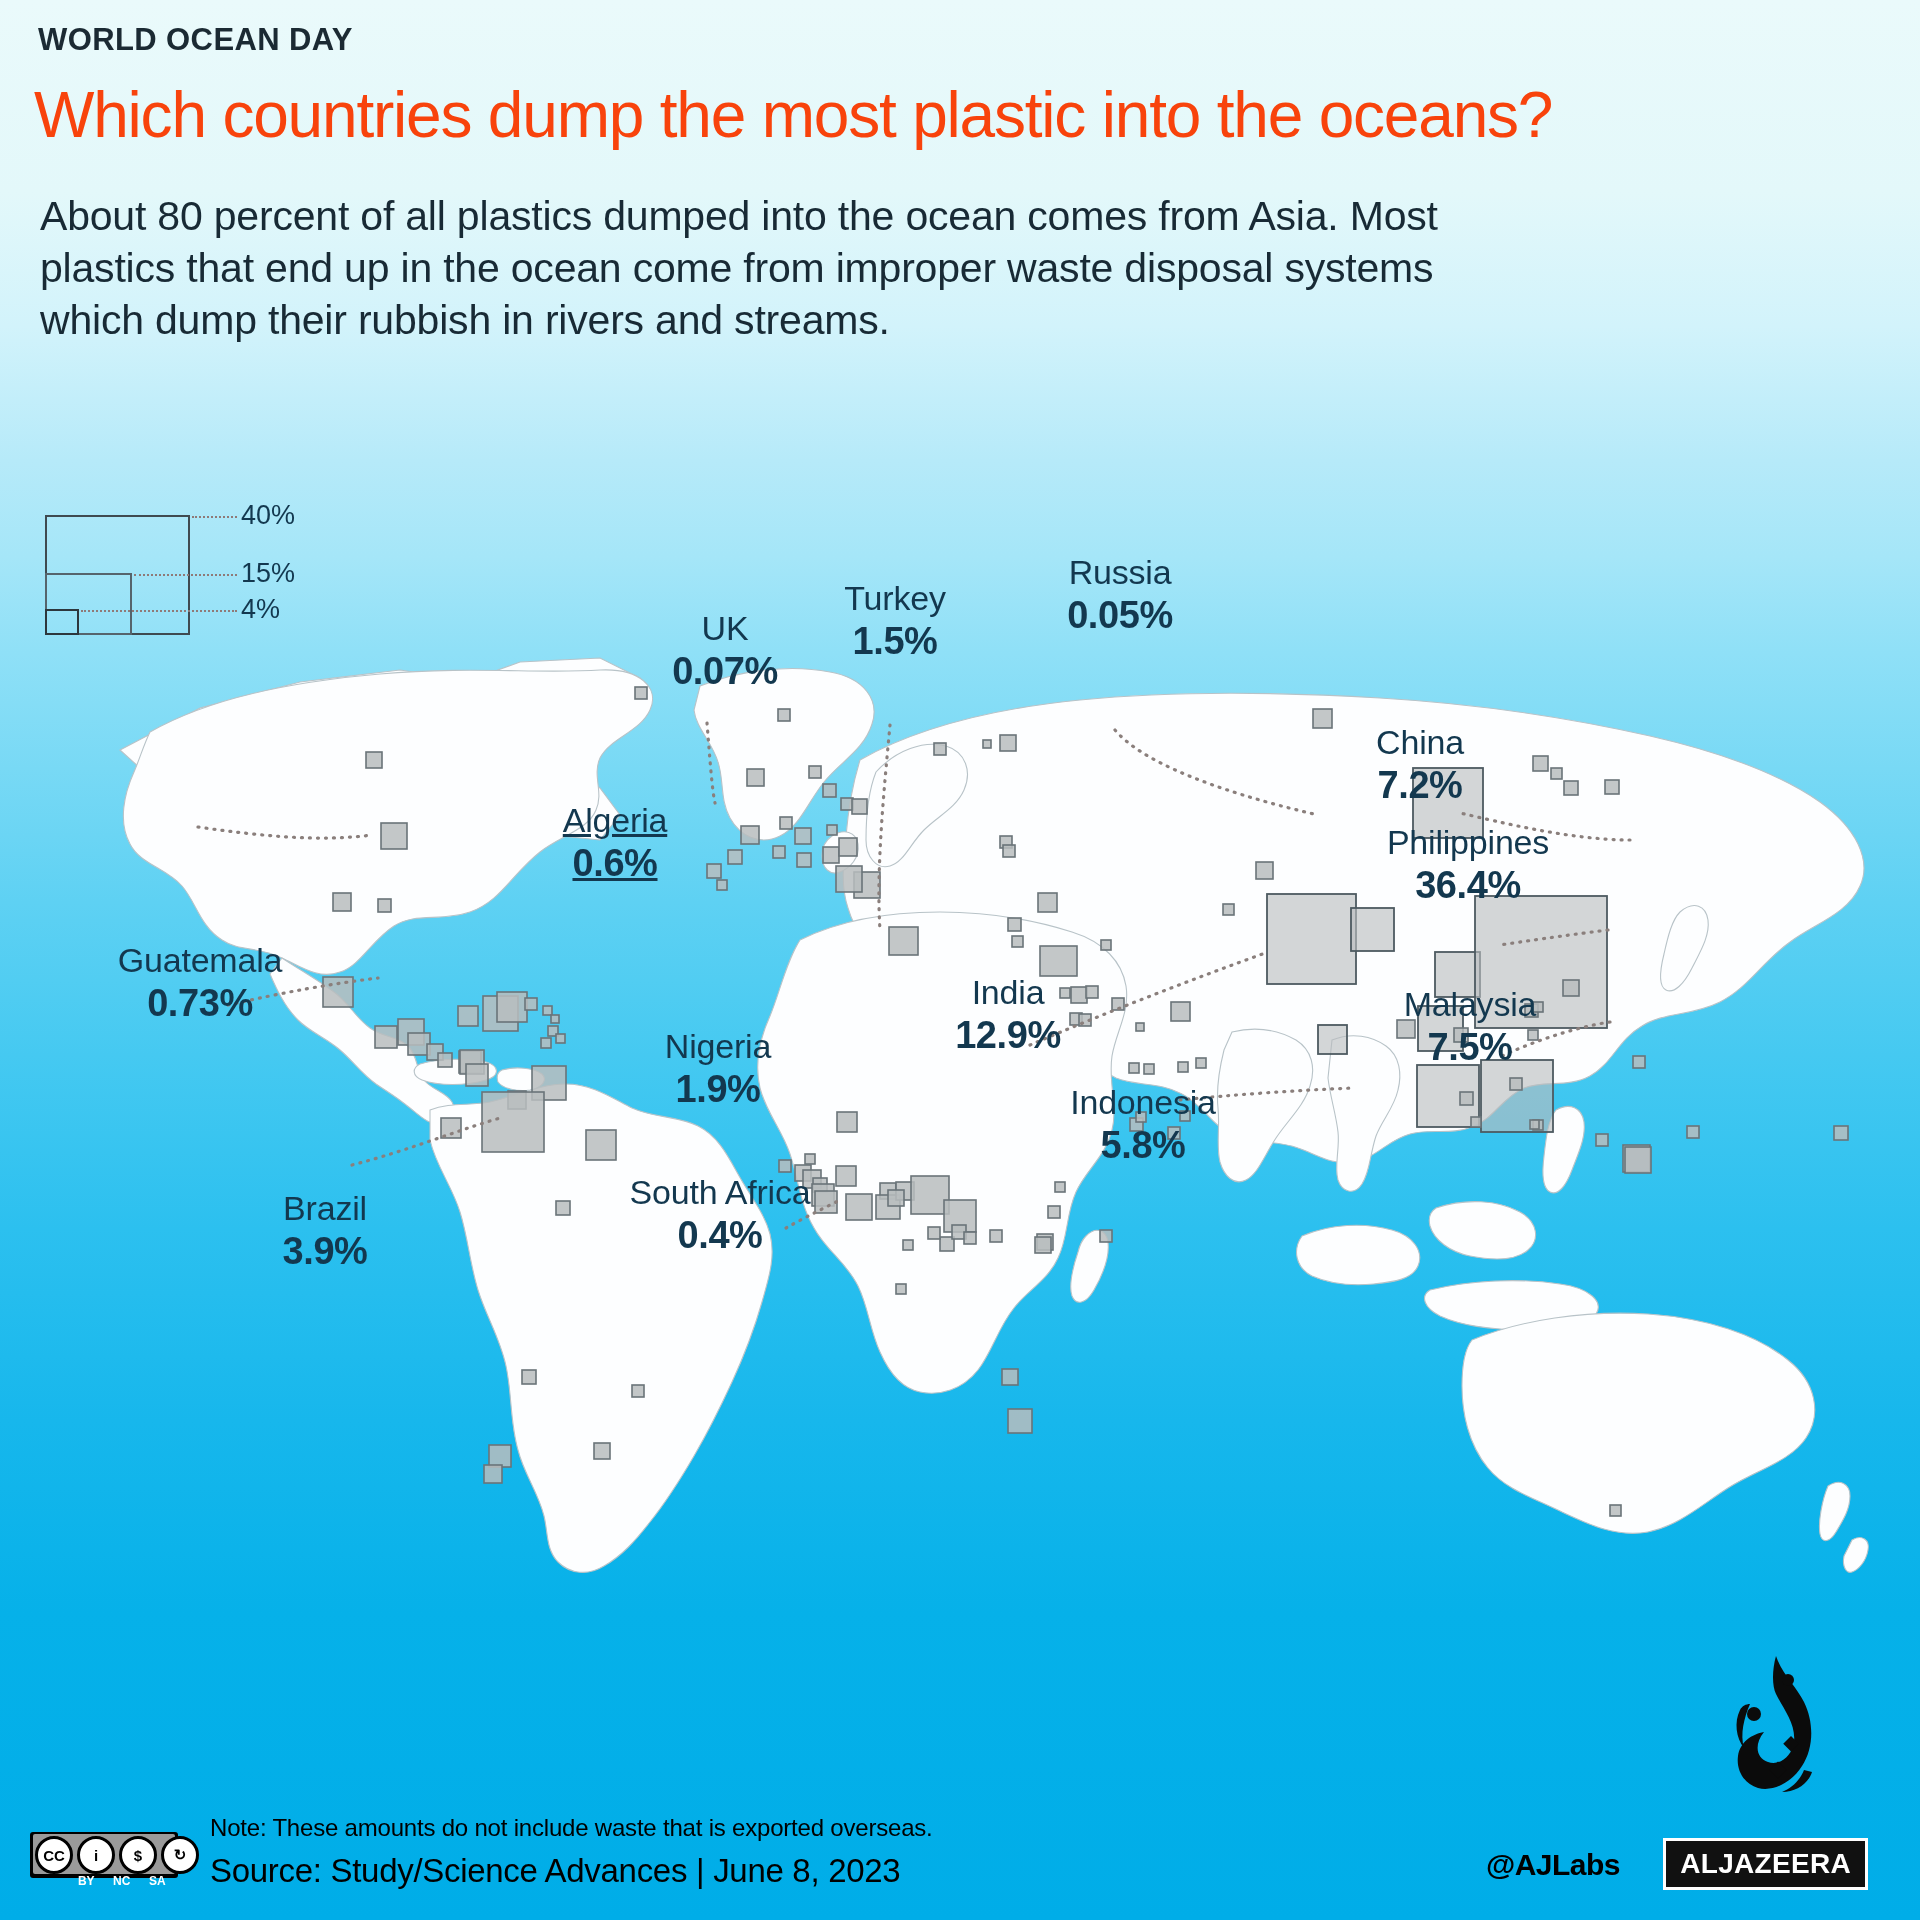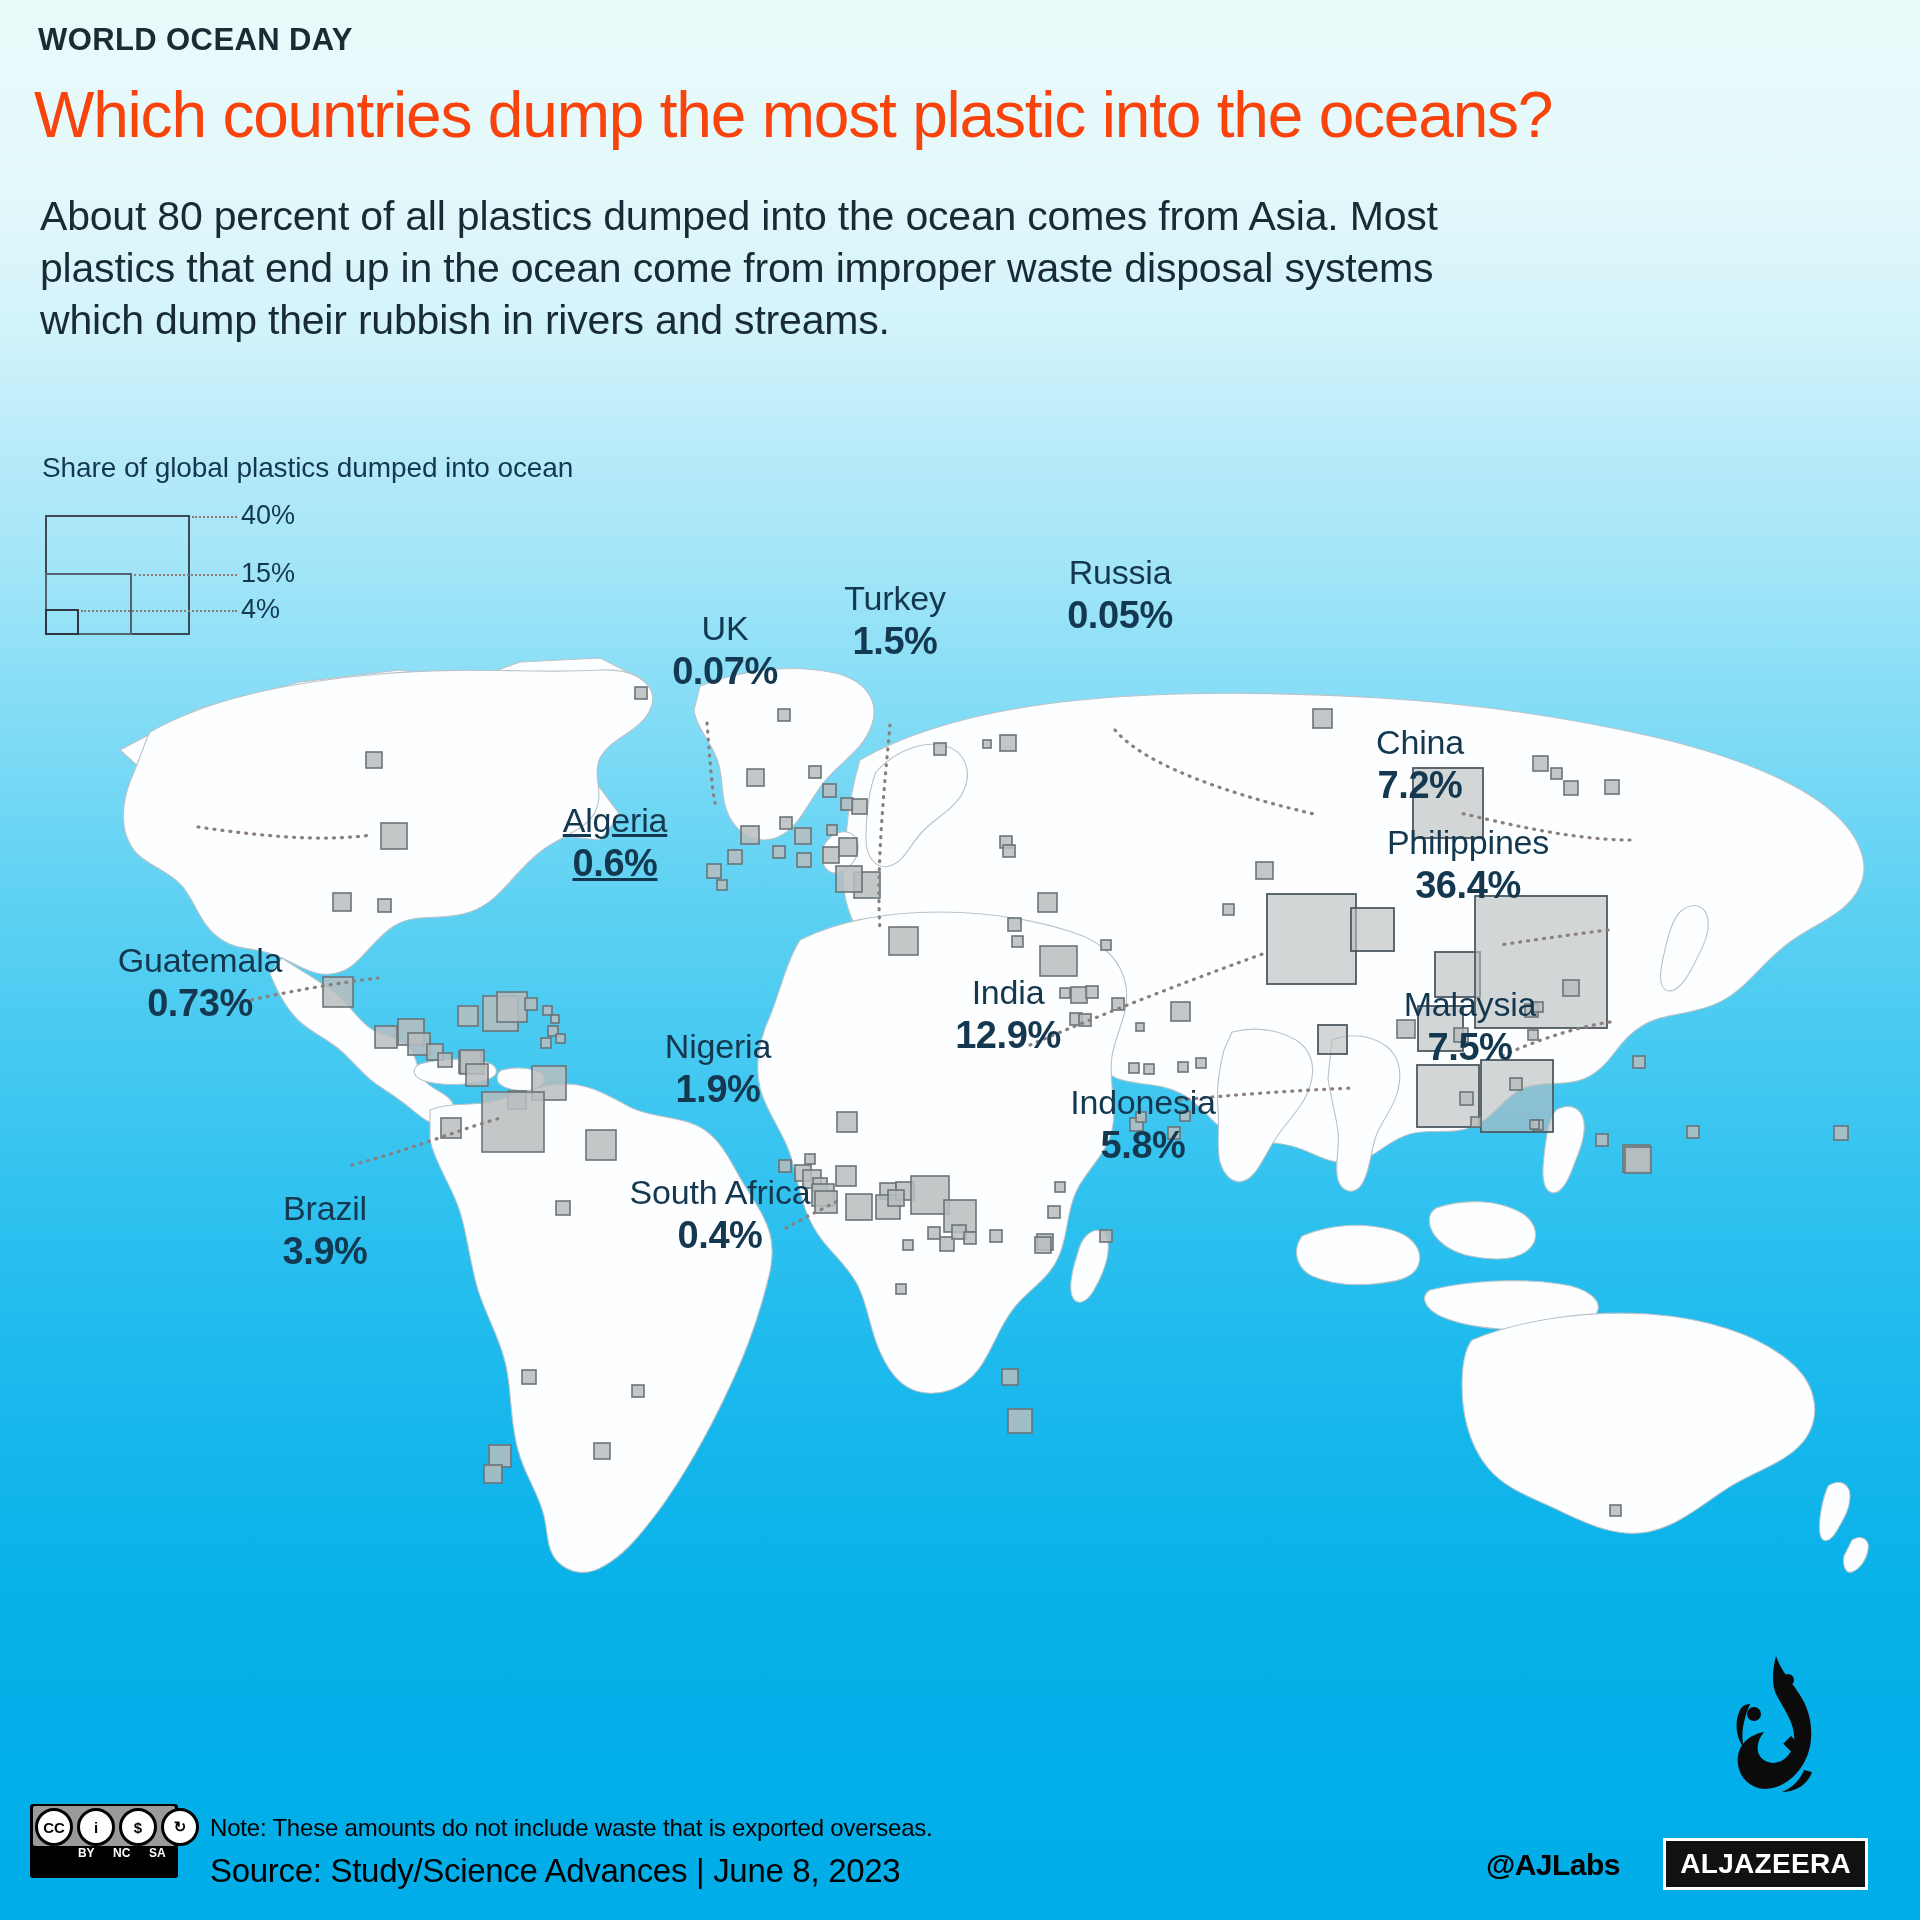--- a/index.html
+++ b/index.html
@@ -68,21 +68,21 @@
   #map svg{display:block;}
 
   
   .callout{position:absolute;text-align:center;color:#13384f;}
   .callout .cname{font-size:34px;font-weight:400;line-height:40px;letter-spacing:-.2px;white-space:nowrap;}
   .callout .cval{font-size:38px;font-weight:bold;line-height:46px;letter-spacing:-.4px;white-space:nowrap;}
 
   
   .footer{position:absolute;left:0;bottom:0;width:1920px;height:170px;}
   .cc{
-    position:absolute;left:30px;bottom:42px;width:148px;height:74px;
+    position:absolute;left:30px;bottom:42px;width:148px;height:46px;
     background:#000;border-radius:3px;
   }
   .cc .ccrow{position:absolute;left:5px;top:4px;display:flex;gap:4px;}
   .cc .ccc{
     width:32px;height:32px;border-radius:50%;
     background:#fff;border:3px solid #000;
     display:flex;align-items:center;justify-content:center;
     font-size:15px;font-weight:bold;color:#000;
     font-family:"Liberation Sans",sans-serif;
   }
@@ -117,21 +117,20 @@
 </style>
 </head>
 <body>
 
 <div id="stage">
 
   <div class="kicker">WORLD OCEAN DAY</div>
   <div class="headline">Which countries dump the most plastic into the oceans?</div>
   <div class="standfirst">About 80 percent of all plastics dumped into the ocean comes from Asia. Most plastics that end up in the ocean come from improper waste disposal systems which dump their rubbish in rivers and streams.</div>
 
-  <div class="legend-title">Share of global plastics dumped into ocean</div>
   <div class="legend-box">
     <div class="lg-sq lg-40"></div>
     <div class="lg-sq lg-15"></div>
     <div class="lg-sq lg-4"></div>
     <div class="lg-lead lg-lead-40"></div>
     <div class="lg-lead lg-lead-15"></div>
     <div class="lg-lead lg-lead-4"></div>
     <div class="lg-lab lg-lab-40">40%</div>
     <div class="lg-lab lg-lab-15">15%</div>
     <div class="lg-lab lg-lab-4">4%</div>

